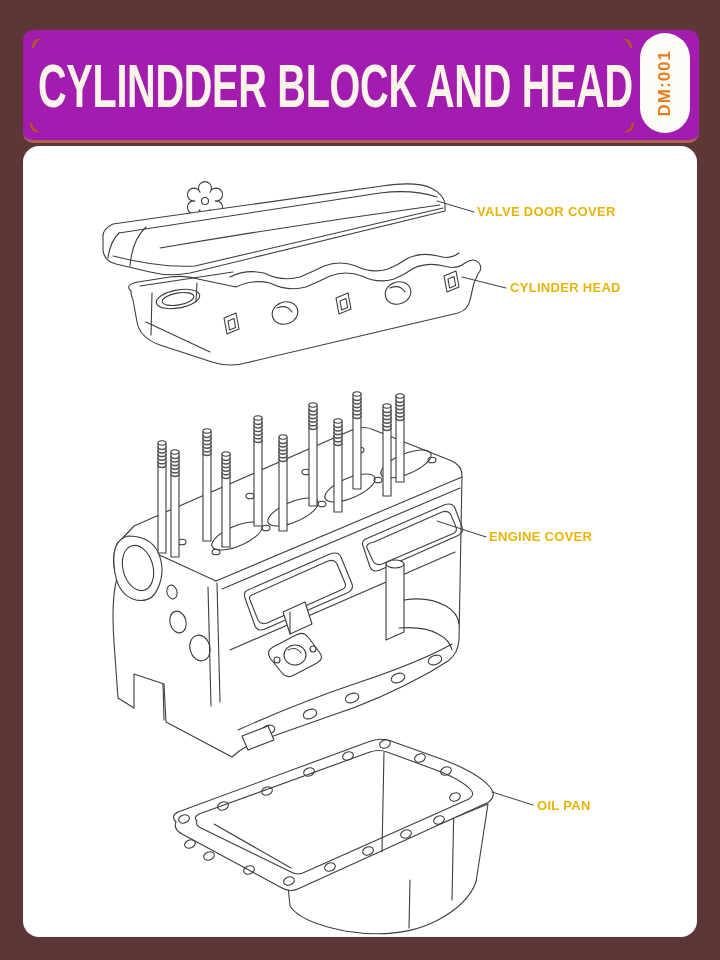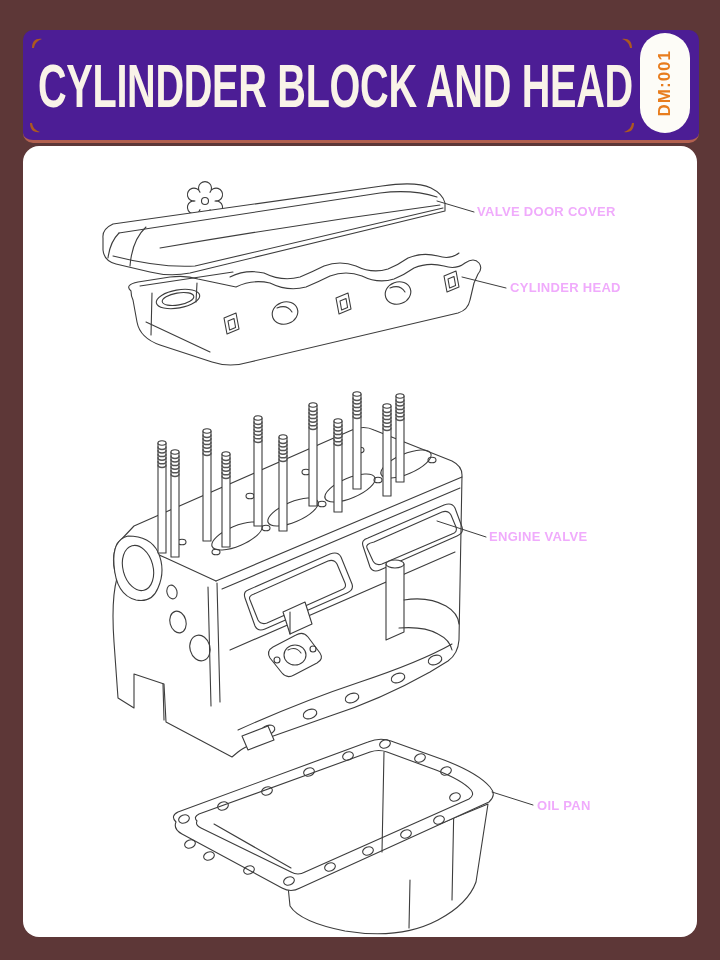--- a/index.html
+++ b/index.html
@@ -1,37 +1,37 @@
 <!DOCTYPE html>
 <html><head>
 <meta charset="utf-8">
 <style>
   html,body{margin:0;padding:0;}
   body{width:720px;height:960px;overflow:hidden;background:#5d3737;font-family:"Liberation Sans",sans-serif;position:relative;}
   .frame{position:absolute;inset:0;}
   
-  .banner{position:absolute;left:23px;top:30px;width:676px;height:110px;background:#4c1d95;
+  .banner{position:absolute;left:23px;top:30px;width:676px;height:110px;background:#a21caf;
           border-radius:10px;border-bottom:3px solid #b2604f;box-sizing:content-box;}
   .title{position:absolute;left:15px;top:0;height:110px;display:flex;align-items:center;
          font-weight:700;font-size:62px;color:#f9f3e8;white-space:nowrap;letter-spacing:-.5px;
          transform:scaleX(.64);transform-origin:left center;}
   .pill{position:absolute;right:9px;top:3px;width:50px;height:100px;background:#fdfcf7;border-radius:25px;
         display:flex;align-items:center;justify-content:center;}
   .pill span{writing-mode:vertical-rl;transform:rotate(180deg);font-weight:700;font-size:17px;
              letter-spacing:1px;color:#e87d1e;}
   .curl{position:absolute;width:12px;height:12px;opacity:.9;}
   .curl svg{display:block;}
   .curl.tl{left:8px;top:7px;}
   .curl.bl{left:6px;bottom:6px;transform:scaleY(-1);}
   .curl.tr{right:66px;top:7px;transform:scaleX(-1);}
   .curl.br{right:64px;bottom:6px;transform:scale(-1,-1);}
   
   .panel{position:absolute;left:23px;top:146px;width:674px;height:791px;background:#ffffff;border-radius:16px;}
   svg.diagram{position:absolute;left:0;top:0;width:720px;height:960px;}
-  .part-label{position:absolute;font-weight:700;font-size:13px;letter-spacing:.3px;color:#f0abfc;white-space:nowrap;}
+  .part-label{position:absolute;font-weight:700;font-size:13px;letter-spacing:.3px;color:#eab308;white-space:nowrap;}
   #lbl-0{left:477px;top:204px;}
   #lbl-1{left:510px;top:280px;}
   #lbl-2{left:489px;top:529px;}
   #lbl-3{left:537px;top:798px;text-align:center;}
   
   .art path,.art rect,.art ellipse,.art line,.art circle{fill:none;stroke:#3d3d3d;stroke-width:1.1;
       stroke-linejoin:round;stroke-linecap:round;}
   .art .solid{fill:#ffffff;}
   .art .thread{stroke:#555;stroke-width:1.5;fill:none;}
   .art .leader{stroke:#3d3d3d;stroke-width:1;}
@@ -236,16 +236,16 @@
     <g>
       <line class="leader" x1="437" y1="201" x2="474" y2="212"></line>
       <line class="leader" x1="462" y1="277" x2="506" y2="288"></line>
       <line class="leader" x1="437" y1="521" x2="486" y2="537"></line>
       <line class="leader" x1="492" y1="792" x2="533" y2="805"></line>
     </g>
   </svg>
 
   <div class="part-label" id="lbl-0">VALVE DOOR COVER</div>
   <div class="part-label" id="lbl-1">CYLINDER HEAD</div>
-  <div class="part-label" id="lbl-2">ENGINE VALVE</div>
+  <div class="part-label" id="lbl-2">ENGINE COVER</div>
   <div class="part-label" id="lbl-3">OIL PAN</div>
 
 </div>
 
 </body></html>

